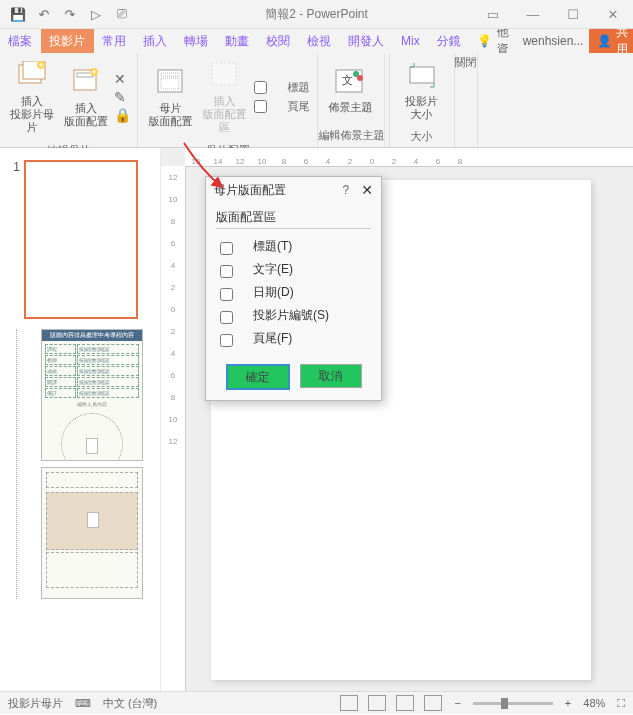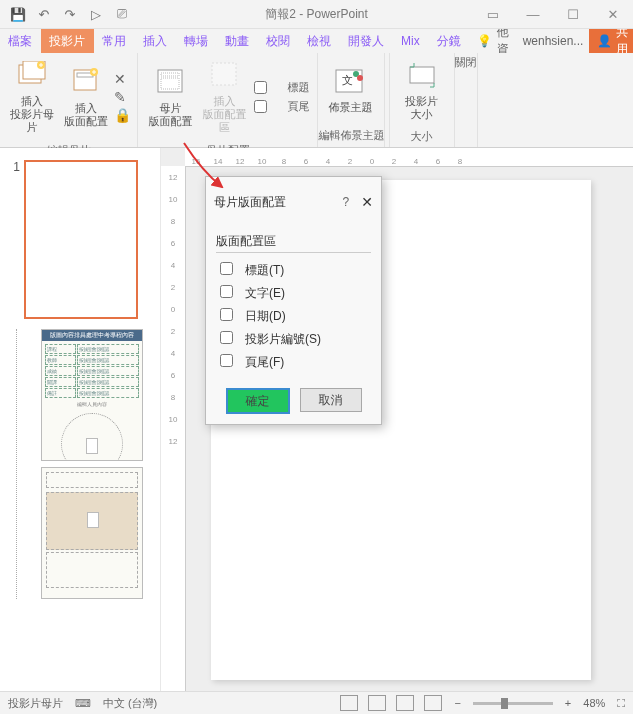--- a/index.html
+++ b/index.html
@@ -32,31 +32,31 @@
 .thumbnum{font-size:12px;color:#555;width:12px;text-align:right}
 .thumb{border:2px solid #e57244;width:110px;height:155px;background:#fff}
 .subthumb{border:1px solid #bbb;width:100px;height:130px;margin:6px 0 6px 24px;background:#fafaf5;position:relative;overflow:hidden}
 .editarea{flex:1;background:#eee;position:relative}
 .hruler{position:absolute;top:0;left:24px;right:0;height:18px;background:#fff;border-bottom:1px solid #ccc;display:flex;overflow:hidden;font-size:8px;color:#999;align-items:flex-end}
 .hruler span{width:22px;text-align:center}
 .vruler{position:absolute;top:18px;left:0;width:24px;bottom:0;background:#fff;border-right:1px solid #ccc;display:flex;flex-direction:column;overflow:hidden;font-size:8px;color:#999;align-items:center}
 .vruler span{height:22px;display:flex;align-items:center}
 .canvas{position:absolute;top:32px;left:50px;width:380px;height:500px;background:#fff;box-shadow:2px 2px 6px rgba(0,0,0,0.15)}
 .dialog{position:absolute;top:28px;left:44px;width:175px;background:#f8f8f8;border:1px solid #bbb;box-shadow:3px 3px 10px rgba(0,0,0,0.25);z-index:10}
-.dlg-title{height:26px;display:flex;align-items:center;padding:12px 8px;font-size:12px;color:#333}
+.dlg-title{height:26px;display:flex;align-items:center;padding:0 8px;font-size:12px;color:#333}
 .dlg-title .spacer{flex:1}
 .dlg-title .help{margin-right:12px;color:#666}
 .dlg-title .close{font-size:14px;color:#333}
 .dlg-body{padding:6px 10px 10px}
 .fieldset-label{font-size:12px;color:#333;margin-bottom:2px}
 .fieldset{border-top:1px solid #ccc;padding:6px 2px}
-.optrow{display:flex;align-items:flex-start;gap:12px;padding:3px 2px;font-size:12px;color:#333}
+.optrow{display:flex;align-items:flex-end;gap:20px;padding:3px 2px;font-size:12px;color:#333}
 .optrow input{margin:0}
 .dlg-btns{display:flex;gap:10px;justify-content:center;margin-top:8px}
-.dlg-btn{width:60px;height:22px;border:1px solid #a8a8a8;background:#e5e5e5;font-size:12px;display:flex;align-items:center;justify-content:center}
+.dlg-btn{width:60px;height:22px;border:1px solid #a8a8a8;background:#22c55e;font-size:12px;display:flex;align-items:center;justify-content:center}
 .dlg-btn.primary{border:2px solid #3b8bd0;background:#22c55e}
 .arrow{position:absolute;top:-36px;left:-24px;width:60px;height:60px;pointer-events:none}
 .arrow svg{overflow:visible}
 .statusbar{height:22px;background:#f3f3f3;border-top:1px solid #ddd;display:flex;align-items:center;font-size:11px;color:#666;padding:0 8px;gap:12px}
 .statusbar .flex{flex:1}
 .viewbtns{display:flex;gap:10px}
 .viewbtns span{width:16px;height:14px;border:1px solid #999;display:inline-block}
 .zoomslider{width:80px;height:3px;background:#bbb;position:relative}
 .zoomslider::after{content:"";position:absolute;width:7px;height:11px;background:#888;left:35%;top:-4px}
 svg.icon-paint{display:block}

